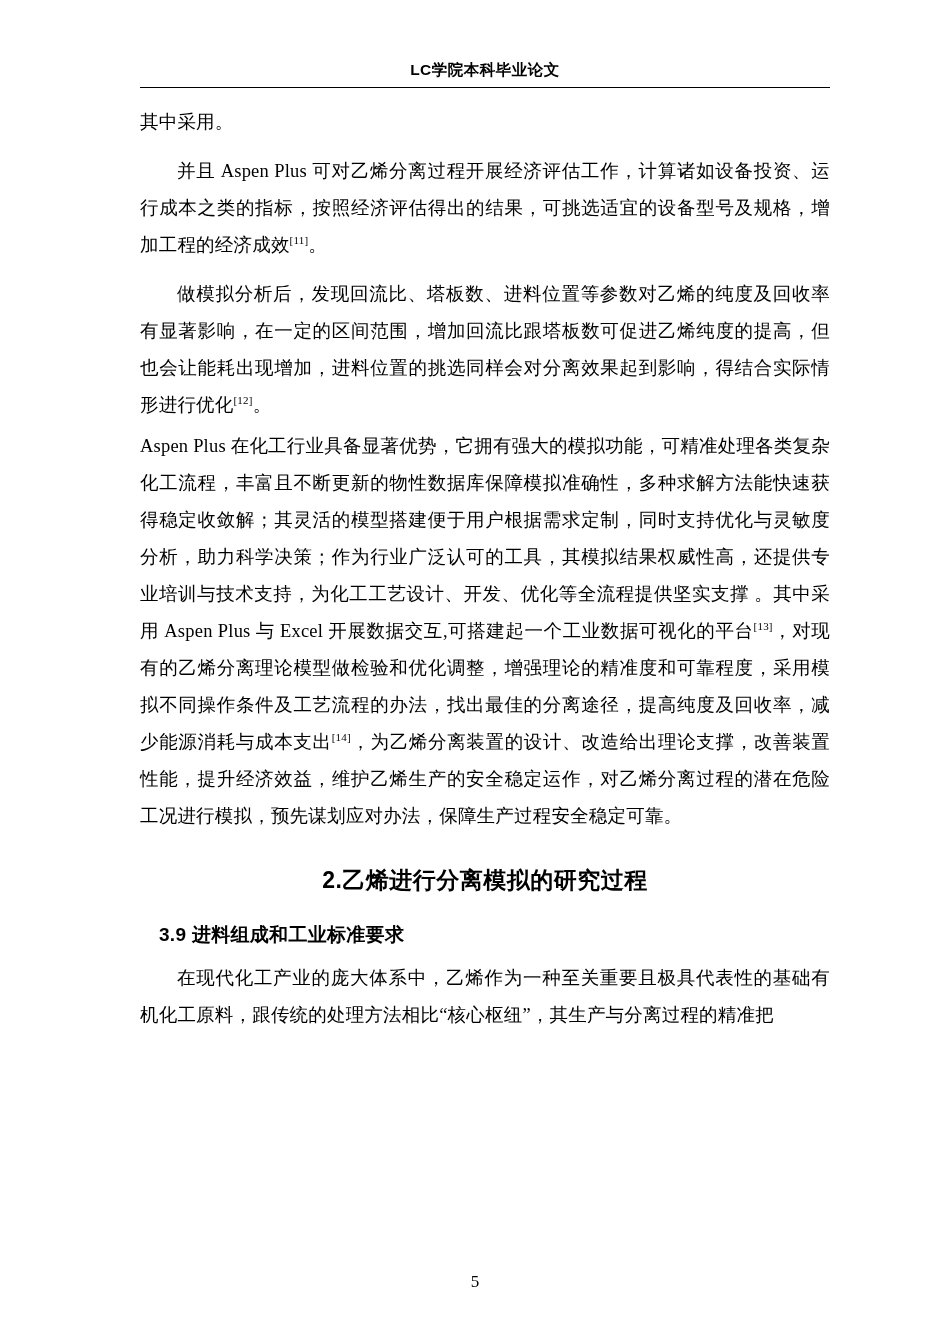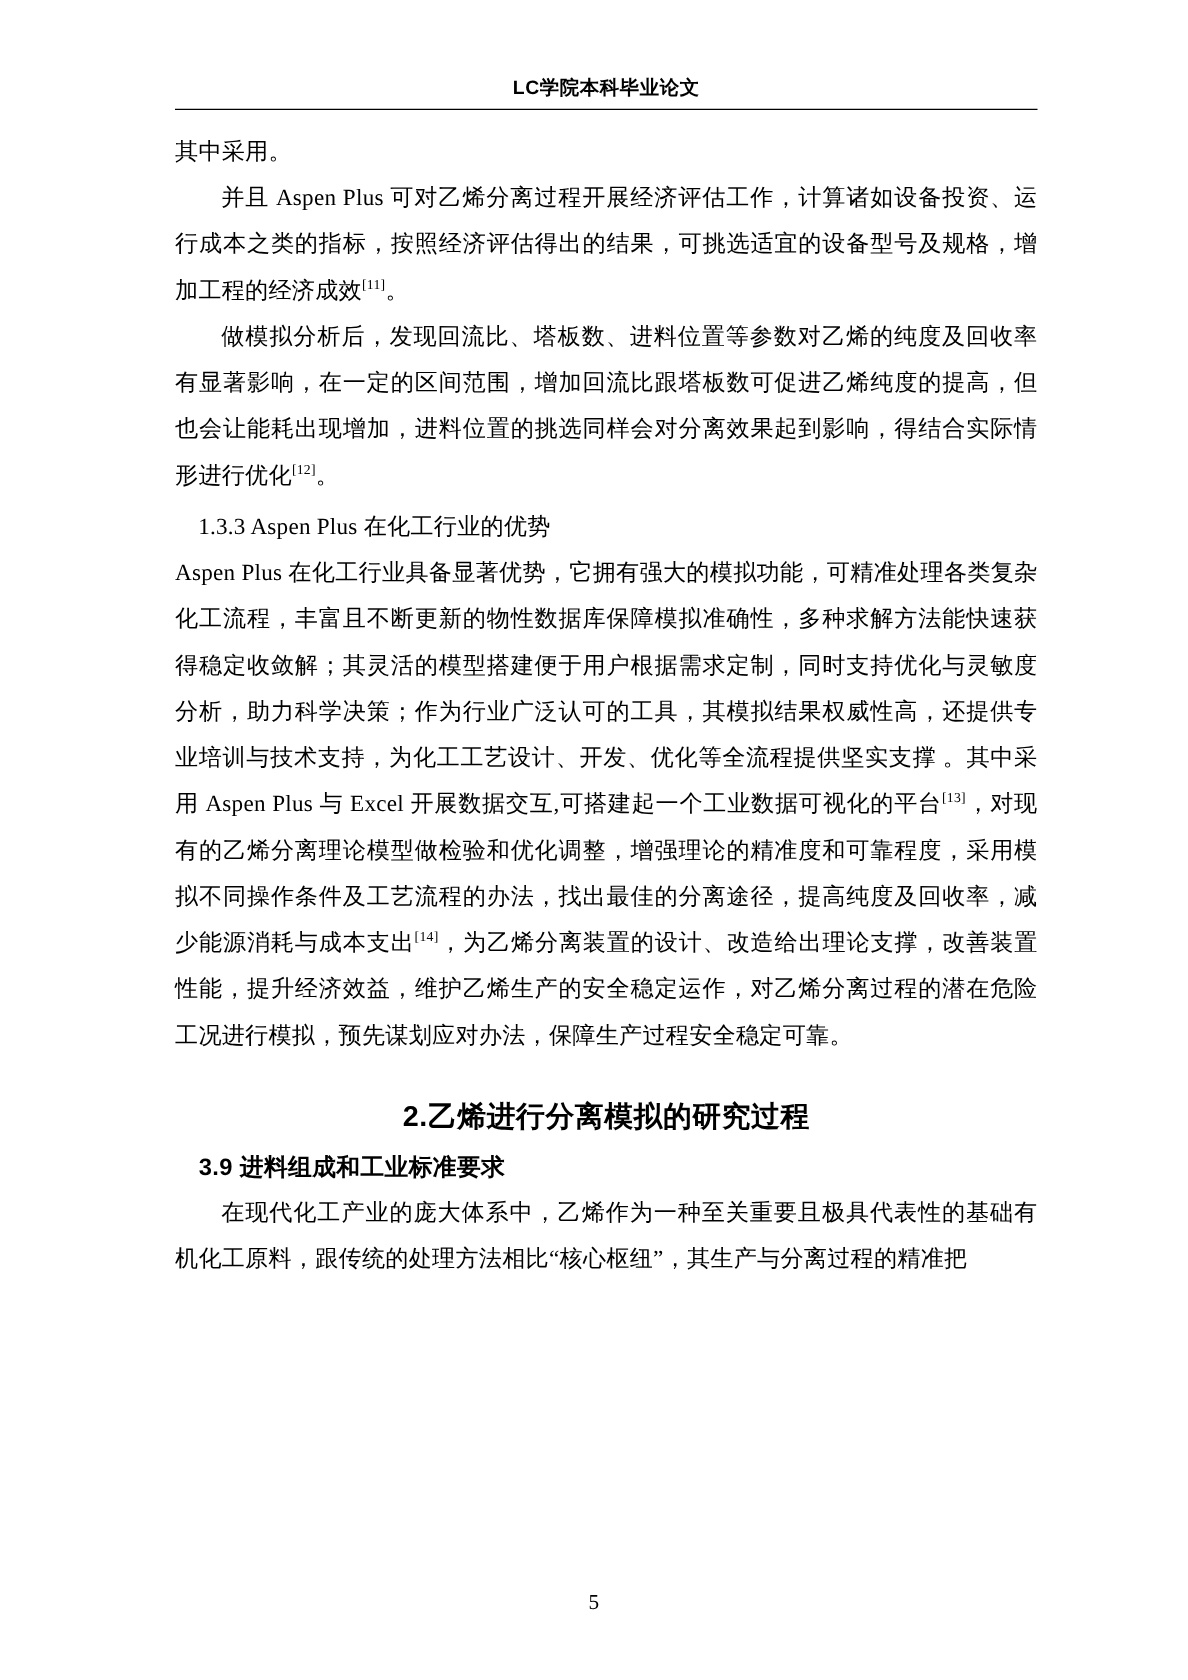--- a/index.html
+++ b/index.html
@@ -46,36 +46,37 @@
   p {
     margin: 0;
     font-size: 18.5px;
     line-height: 37px;
     text-align: justify;
     text-justify: inter-ideograph;
     letter-spacing: 0.2px;
   }
   p.indent {
     text-indent: 2em;
+    margin-top: 12px;
   }
   p.noindent {
     text-indent: 0;
   }
   .sub-head {
     margin: 0;
     font-size: 18.5px;
     line-height: 37px;
     text-indent: 1em;
   }
   h2.chapter {
     font-family: "Liberation Sans", "DejaVu Sans", serif;
     font-weight: bold;
     font-size: 23px;
     text-align: center;
-    margin: 30px 0 12px 0;
+    margin: 30px 0 26px 0;
     letter-spacing: 0.5px;
   }
   h3.section {
     font-family: "Liberation Sans", "DejaVu Sans", serif;
     font-weight: bold;
     font-size: 19px;
     margin: 0 0 6px 0;
     text-indent: 1em;
     letter-spacing: 0.3px;
   }
@@ -106,21 +107,20 @@
 
     <p class="noindent"><span>其中采用。</span></p>
 
     <p class="indent"><span>并且 Aspen Plus 可对乙烯分离过程开展经济评估工作，计算诸如设备投资、运行成本之类的指标，按照经济评估得出的结果，可挑选适宜的设备型号及规格，增加工程的经济成效</span><sup>[11]</sup><span>。</span></p>
 
     <p class="indent"><span>做模拟分析后，发现回流比、塔板数、进料位置等参数对乙烯的纯度及回收率有显著影响，在一定的区间范围，增加回流比跟塔板数可促进乙烯纯度的提高，但也会让能耗出现增加，进料位置的挑选同样会对分离效果起到影响，得结合实际情形进行优化</span><sup>[12]</sup><span>。</span></p>
 
 
     <div class="blockgap"></div>
 
-    <p class="sub-head">1.3.3 Aspen Plus 在化工行业的优势</p>
 
     <p class="noindent"><span>Aspen Plus 在化工行业具备显著优势，它拥有强大的模拟功能，可精准处理各类复杂化工流程，丰富且不断更新的物性数据库保障模拟准确性，多种求解方法能快速获得稳定收敛解；其灵活的模型搭建便于用户根据需求定制，同时支持优化与灵敏度分析，助力科学决策；作为行业广泛认可的工具，其模拟结果权威性高，还提供专业培训与技术支持，为化工工艺设计、开发、优化等全流程提供坚实支撑 。其中采用 Aspen Plus 与 Excel 开展数据交互,可搭建起一个工业数据可视化的平台</span><sup>[13]</sup><span>，对现有的乙烯分离理论模型做检验和优化调整，增强理论的精准度和可靠程度，采用模拟不同操作条件及工艺流程的办法，找出最佳的分离途径，提高纯度及回收率，减少能源消耗与成本支出</span><sup>[14]</sup><span>，为乙烯分离装置的设计、改造给出理论支撑，改善装置性能，提升经济效益，维护乙烯生产的安全稳定运作，对乙烯分离过程的潜在危险工况进行模拟，预先谋划应对办法，保障生产过程安全稳定可靠。</span></p>
 
     <h2 class="chapter">2.乙烯进行分离模拟的研究过程</h2>
 
     <h3 class="section">3.9 进料组成和工业标准要求</h3>
 
     <p class="indent">在现代化工产业的庞大体系中，乙烯作为一种至关重要且极具代表性的基础有机化工原料，跟传统的处理方法相比“核心枢纽”，其生产与分离过程的精准把</p>
 
   </div>

